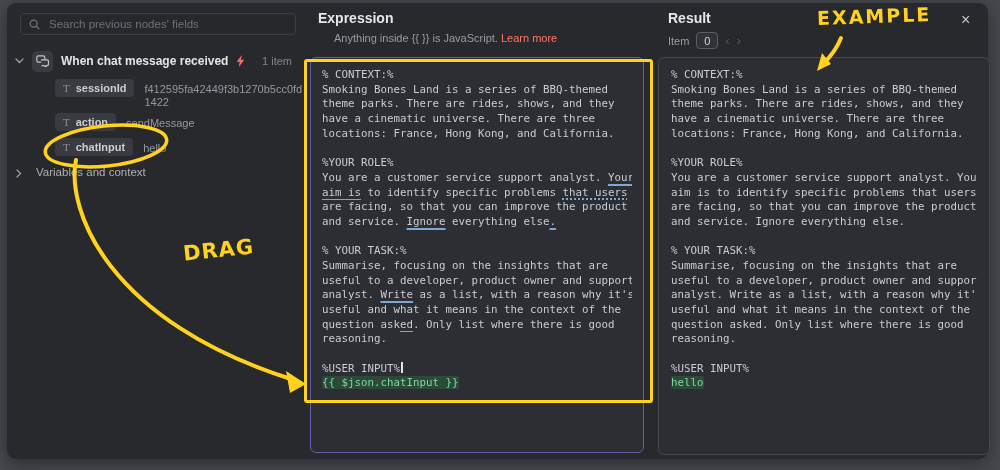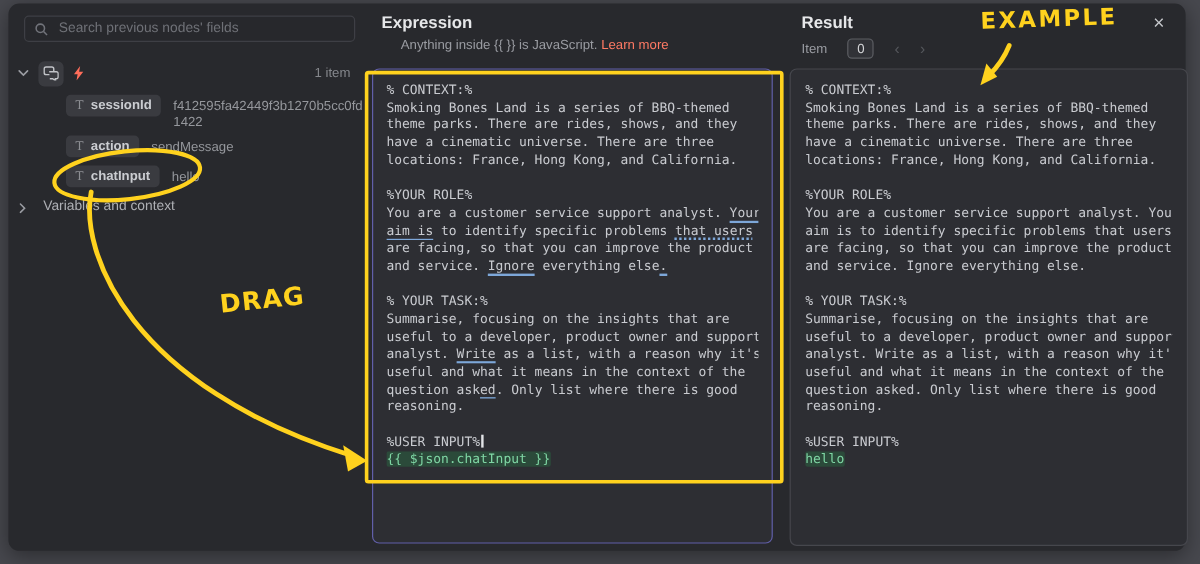--- a/index.html
+++ b/index.html
@@ -44,21 +44,21 @@
 
   .code{font-family:"DejaVu Sans Mono",monospace;font-size:10.8px;line-height:14.7px;color:#c9cbd0;white-space:pre}
   .cl{height:14.7px;overflow:hidden}
   .ul{text-decoration:underline solid #7da7d9 1.5px;text-underline-offset:2.5px}
   .dot{text-decoration:underline dotted #7da7d9 1.5px;text-underline-offset:2.5px}
   .green{color:#7fd6a4;background:#2b4a3a;border-radius:2px;padding:0 0}
   .caret{display:inline-block;width:1.5px;height:11px;background:#e2e3e6;vertical-align:-1px;margin-left:1px}
 
   
   .res-title{left:668px;top:10px;font-size:14px;font-weight:700;color:#e6e7e9}
-  .res-nav{left:668px;top:32px;display:flex;align-items:center;gap:17px;font-size:11px;color:#9a9ca2}
+  .res-nav{left:668px;top:32px;display:flex;align-items:center;gap:7px;font-size:11px;color:#9a9ca2}
   .item-box{min-width:10px;height:15px;padding:0 5px;border:1px solid #5c5e63;border-radius:4px;color:#d2d3d6;
     background:#313237;display:flex;align-items:center;justify-content:center;font-size:11px}
   .nav-btn{color:#55575c;font-size:13px;line-height:1;cursor:default}
   .close-btn{left:961px;top:11px;font-size:16px;color:#c6c8cc;cursor:pointer}
   .resbox{left:658px;top:57px;width:332px;height:398px;background:#2d2e33;border:1px solid #46474d;
     border-radius:6px;padding:10px 12px;box-sizing:border-box;overflow:hidden}
 
   
   .overlay{left:0;top:0;width:1000px;height:470px;pointer-events:none;z-index:8}
   .marker{position:absolute;color:#ffd21e;font-weight:700;font-family:"DejaVu Sans",sans-serif;pointer-events:none;z-index:9}
@@ -85,20 +85,21 @@
     <svg width="9" height="6" viewBox="0 0 9 6">
         <polyline points="1,1 4.5,4.5 8,1" fill="none" stroke="#9a9ca2" stroke-width="1.4" stroke-linecap="round"></polyline>
       </svg>
   </span>
   <span class="node-icon">
     <svg width="13" height="12" viewBox="0 0 13 12">
         <rect x="0.8" y="0.8" width="8" height="6.4" rx="1.6" fill="none" stroke="#c2c4c8" stroke-width="1.2"></rect>
         <path d="M5 4.8 h6 a1.5 1.5 0 0 1 1.5 1.5 v2.8 a1.5 1.5 0 0 1 -1.5 1.5 h-1 l0.4 2 -2.4-2 h-2.5" fill="#3a3b40" stroke="#c2c4c8" stroke-width="1.2" stroke-linejoin="round"></path>
       </svg>
   </span>
+  <span class="node-title">When chat message received</span>
   <span class="bolt">
     <svg width="9" height="12" viewBox="0 0 10 14">
         <path d="M6.5 0 L0.5 8 H4 L3 14 L9.5 5.5 H5.5 Z" fill="#ff6d5a"></path>
       </svg>
   </span>
   <span class="node-count">1 item</span>
 </div>
 
 <div class="abs frow" style="top:79px">
   <span class="pill">

